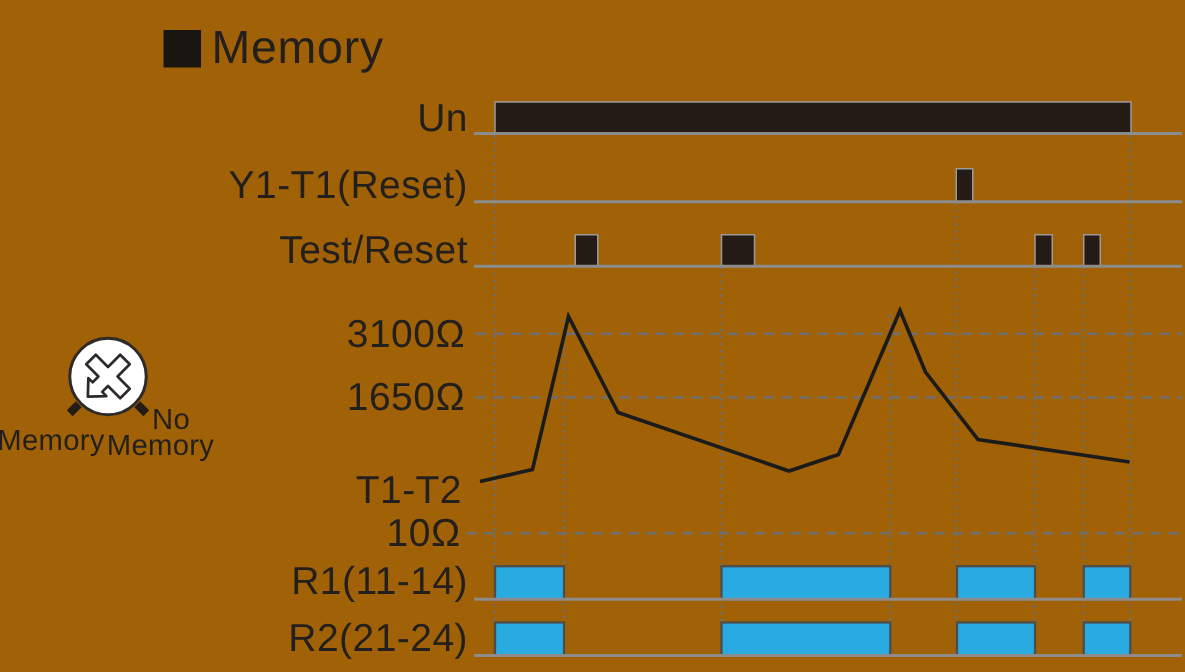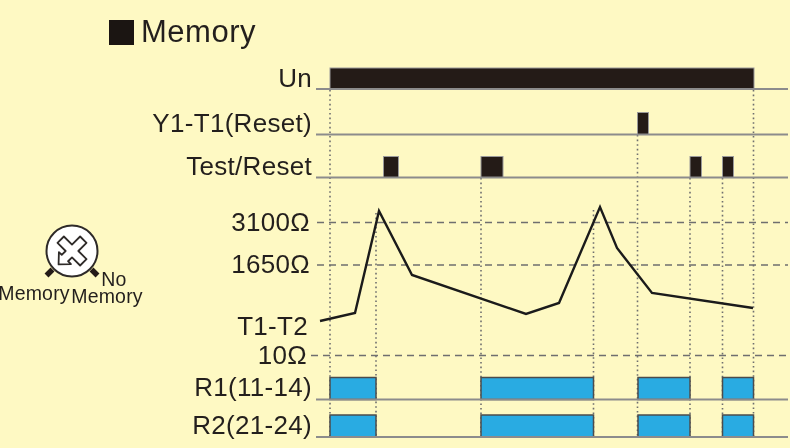--- a/index.html
+++ b/index.html
@@ -1,16 +1,16 @@
 <!DOCTYPE html>
 <html><head>
 <meta charset="utf-8">
 <style>
   html,body{margin:0;padding:0;background:#fff;}
-  .stage{position:relative;width:790px;height:448px;background:#fef9c3;overflow:hidden;
+  .stage{position:relative;width:790px;height:448px;background:#a16207;overflow:hidden;
          font-family:"Liberation Sans", sans-serif;}
   .title{position:absolute;left:109px;top:14px;display:flex;align-items:center;gap:7px;
          font-size:31px;color:#231f1d;letter-spacing:0.5px;}
   .title .sq{display:inline-block;width:25px;height:25px;background:#1b1512;}
   svg{position:absolute;left:0;top:0;}
   text{font-family:"Liberation Sans", sans-serif;fill:#231f1d;}
   .rowlab{font-size:26px;letter-spacing:0.3px;}
   .small{font-size:19.5px;letter-spacing:0.2px;}
 </style>
 </head>

